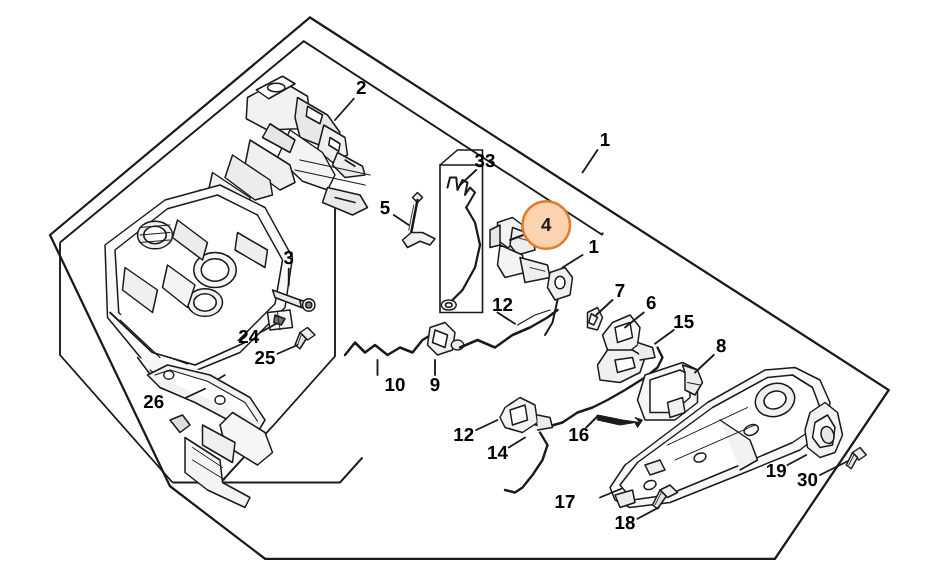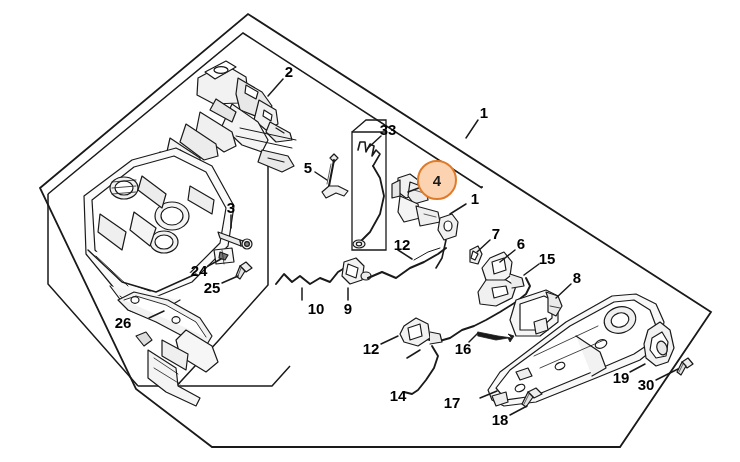--- a/index.html
+++ b/index.html
@@ -268,21 +268,21 @@
       <div class="lbl hl" style="left: 437px; top: 180px;">4</div>
       <div class="lbl" style="left: 308px; top: 167px;">5</div>
       <div class="lbl" style="left: 521px; top: 243px;">6</div>
       <div class="lbl" style="left: 496px; top: 233px;">7</div>
       <div class="lbl" style="left: 577px; top: 277px;">8</div>
       <div class="lbl" style="left: 348px; top: 308px;">9</div>
       <div class="lbl" style="left: 316px; top: 308px;">10</div>
       <div class="lbl" style="left: 475px; top: 198px;">1</div>
       <div class="lbl" style="left: 402px; top: 244px; text-align: center;">12</div>
       <div class="lbl" style="left: 371px; top: 348px;">12</div>
-      <div class="lbl" style="left: 398px; top: 363px; margin-top: 32px;">14</div>
+      <div class="lbl" style="left: 398px; top: 363px;">14</div>
       <div class="lbl" style="left: 547px; top: 258px;">15</div>
       <div class="lbl" style="left: 463px; top: 348px;">16</div>
       <div class="lbl" style="left: 452px; top: 402px;">17</div>
       <div class="lbl" style="left: 500px; top: 419px; text-align: center;">18</div>
       <div class="lbl" style="left: 621px; top: 377px;">19</div>
       <div class="lbl" style="left: 646px; top: 384px;">30</div>
       <div class="lbl" style="left: 388px; top: 129px;">33</div>
       <div class="lbl" style="left: 199px; top: 270px;">24</div>
       <div class="lbl" style="left: 212px; top: 287px;">25</div>
       <div class="lbl" style="left: 123px; top: 322px;">26</div>

